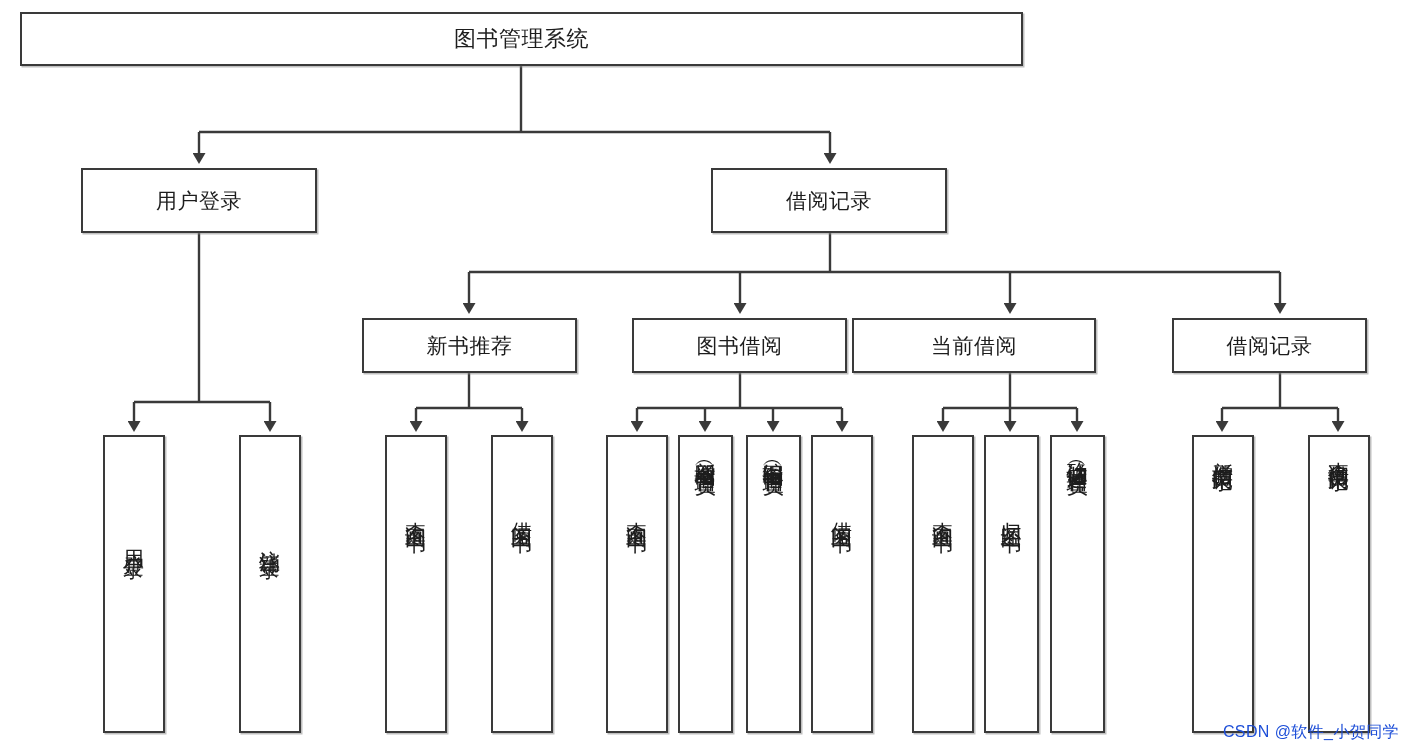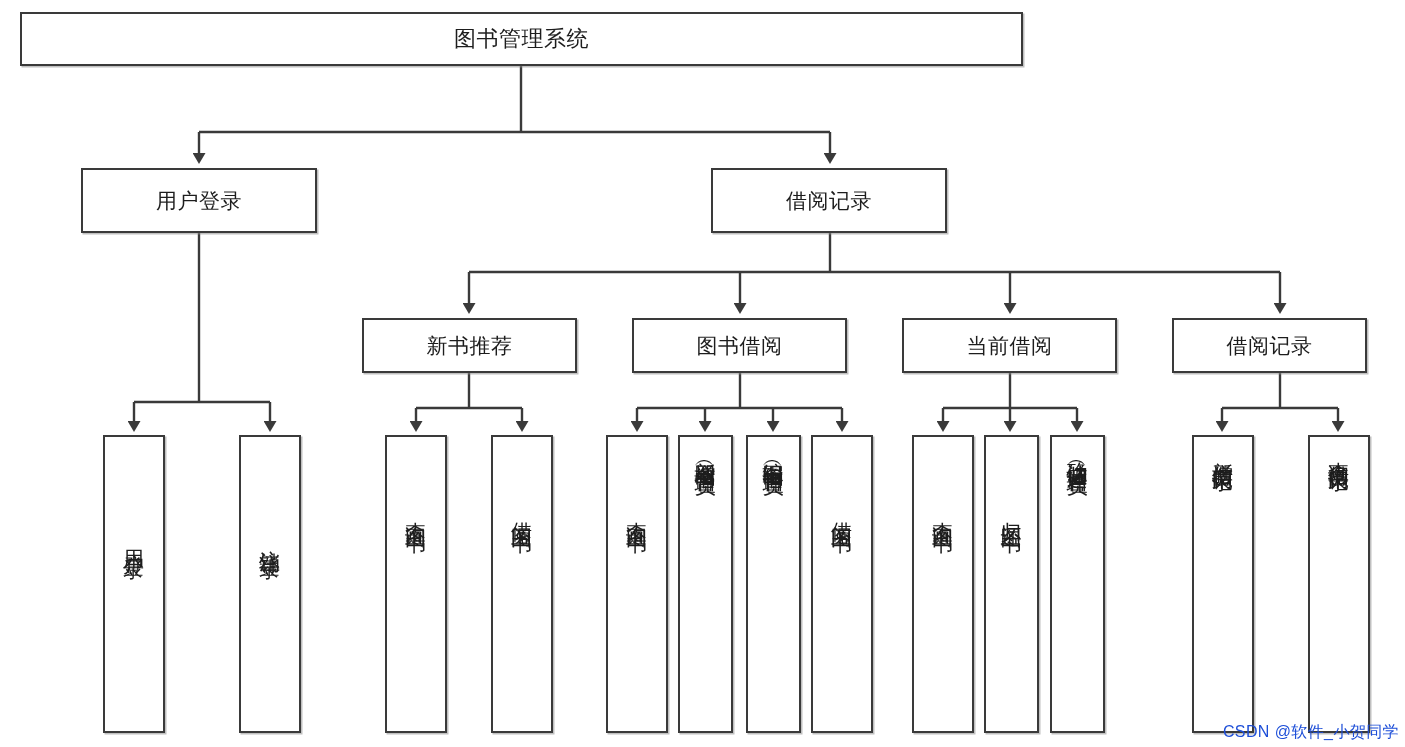--- a/index.html
+++ b/index.html
@@ -153,21 +153,21 @@
   <div class="node horiz" style="left:711px; top:168px; width:236px; height:65px;">
     <span class="label">借阅记录</span>
   </div>
 
   <div class="node horiz" style="left:632px; top:318px; width:215px; height:55px;">
     <span class="label">图书借阅</span>
   </div>
   <div class="node horiz" style="left:362px; top:318px; width:215px; height:55px;">
     <span class="label">新书推荐</span>
   </div>
-  <div class="node horiz" style="left:902px; top:318px; width:215px; height:55px;">
+  <div class="node horiz" style="left:852px; top:318px; width:244px; height:55px;">
     <span class="label">当前借阅</span>
   </div>
   <div class="node horiz" style="left:1172px; top:318px; width:195px; height:55px;">
     <span class="label">借阅记录</span>
   </div>
 
   <div class="node vert mid2" style="left:103px; top:435px; width:62px; height:298px;">
     <span class="label">用户登录</span>
   </div>
   <div class="node vert mid2" style="left:239px; top:435px; width:62px; height:298px;">

